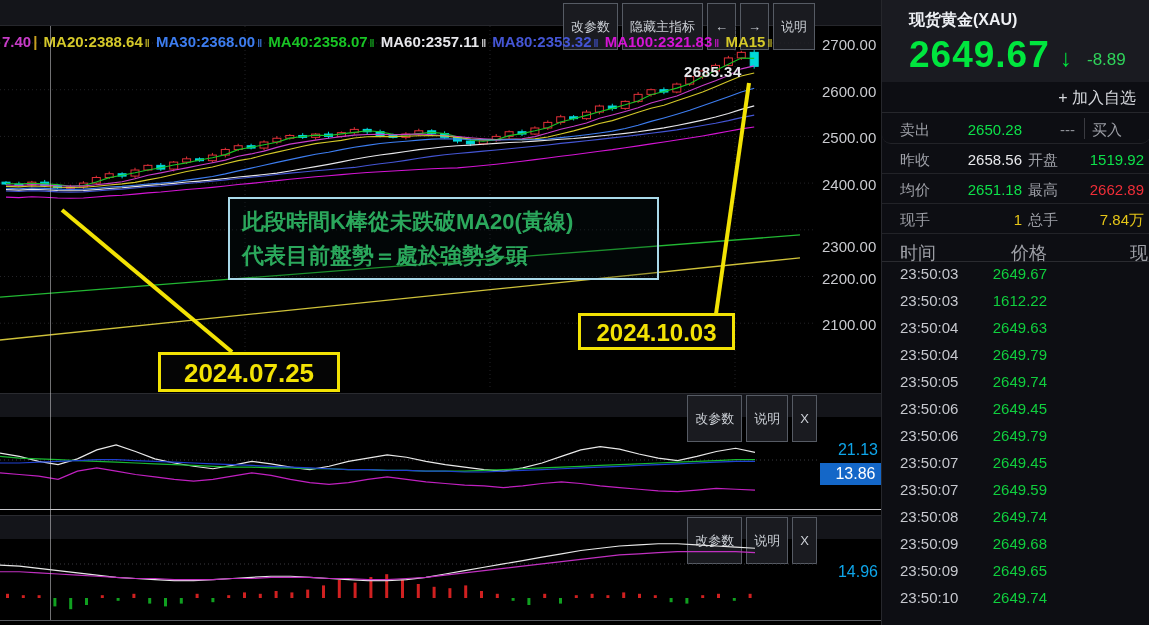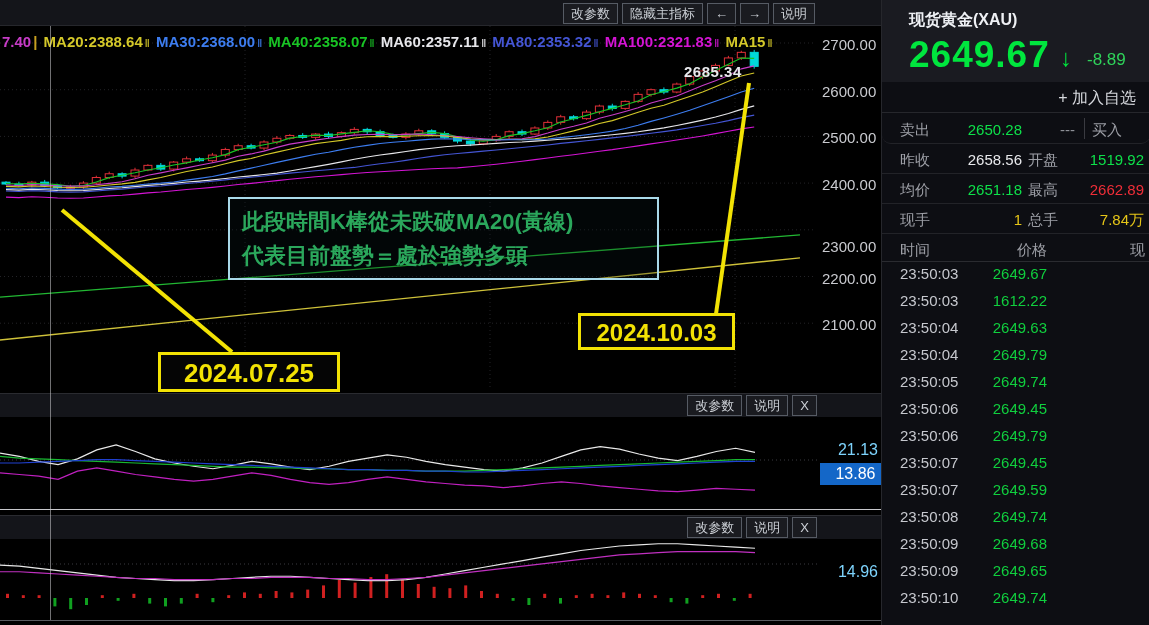--- a/index.html
+++ b/index.html
@@ -5,21 +5,21 @@
   * { margin:0; padding:0; box-sizing:border-box; }
   html,body { background:#070709; }
   body { font-family:"Liberation Sans","DejaVu Sans",sans-serif; }
   .app { position:relative; width:1149px; height:625px; overflow:hidden; background:#0b0c10; }
 
   
   .chart-col { position:absolute; left:0; top:0; width:881px; height:625px; background:#000; overflow:hidden; }
   .top-toolbar { position:absolute; left:0; top:0; width:881px; height:26px; background:#14151a; border-bottom:1px solid #26272c; }
   .btn-row { position:absolute; display:flex; gap:4px; }
   .tb-btns { right:66px; top:3px; }
-  .ui-btn { border:1px solid #565b64; color:#ccd0d6; background:#1a1b20; font-size:13px; line-height:1; padding:3px 7px; cursor:pointer; white-space:nowrap; }
+  .ui-btn { border:1px solid #565b64; color:#ccd0d6; background:#1a1b20; font-size:13px; line-height:1; padding:16px 7px; cursor:pointer; white-space:nowrap; }
   .ma-row { position:absolute; left:2px; top:33px; width:816px; height:18px; overflow:hidden; white-space:nowrap; font-size:15px; font-weight:bold; }
   .ma-row span { margin-right:2px; }
   .ma-tick { font-size:10px; opacity:.9; }
 
   svg { position:absolute; left:0; display:block; }
   #main-svg { top:26px; }
   #panel1-svg { top:416px; }
   #panel2-svg { top:538px; }
 
   .y-axis { position:absolute; left:820px; top:0; width:60px; height:390px; }
@@ -36,38 +36,38 @@
 
   .peak-label { position:absolute; left:684px; top:63px; color:#e9eaee; font-size:15px; font-weight:bold; letter-spacing:.5px; text-shadow:0 0 2px #000; }
 
   .panel-header { position:absolute; left:0; width:881px; height:24px; background:#14151a; border-top:1px solid #2a2b30; }
   .ph1 { top:393px; }
   .ph2 { top:515px; }
   .ph-btns { right:64px; top:2px; }
   .panel-sep { position:absolute; left:0; top:509px; width:881px; height:1px; background:#c7c8cc; }
   .bottom-line { position:absolute; left:0; top:620px; width:881px; height:1px; background:#595b60; }
 
-  .pv { position:absolute; font-size:16px; color:#7dd3fc; width:58px; text-align:right; }
+  .pv { position:absolute; font-size:16px; color:#0ea5e9; width:58px; text-align:right; }
   .pv1 { left:820px; top:441px; }
   .pv3 { left:820px; top:563px; }
   .pv-tag { position:absolute; left:820px; top:463px; width:71px; height:22px; background:#1467c8; color:#fff; font-size:16px; text-align:center; line-height:22px; z-index:5; }
 
   
   .right-panel { position:absolute; left:881px; top:0; width:268px; height:625px; background:#0d0e13; border-left:1px solid #26272c; }
   .rp-card { position:absolute; left:0; top:0; width:268px; height:82px; background:#1a1b21; }
   .rp-title { position:absolute; left:27px; top:10px; font-size:16px; font-weight:bold; color:#eef0f4; }
   .rp-price { position:absolute; left:27px; top:34px; font-size:37px; font-weight:bold; color:#00e63e; letter-spacing:1px; }
   .rp-arrow { position:absolute; left:178px; top:44px; font-size:24px; font-weight:bold; color:#00e63e; }
   .rp-change { position:absolute; left:205px; top:50px; font-size:17px; color:#2fd35a; }
   .rp-watch { position:absolute; left:0; top:82px; width:268px; height:31px; border-bottom:1px solid #26272c; color:#d6d8dd; font-size:16px; text-align:right; padding:6px 14px 8px 0; cursor:pointer; }
   .q-row { position:absolute; left:0; width:268px; height:30px; border-bottom:1px solid #222328; font-size:15px; }
   .q-row .lab { color:#9d9fa6; position:absolute; top:7px; }
   .q-row .val { position:absolute; top:7px; text-align:right; }
   .vdiv { position:absolute; left:202px; top:4px; width:1px; height:21px; background:#3a3b41; }
-  .t-head { position:absolute; left:0; top:236px; width:268px; height:26px; border-bottom:1px solid #2a2b30; color:#9d9fa6; font-size:15px; }
+  .t-head { position:absolute; left:0; top:236px; width:268px; height:26px; border-bottom:1px solid #2a2b30; color:#9d9fa6; font-size:18px; }
   .t-rows { position:absolute; left:0; top:260px; width:268px; height:365px; overflow:hidden; }
   .t-row { position:relative; height:27px; font-size:15px; }
   .t-time { position:absolute; left:18px; top:5px; color:#c6c8ce; }
   .t-price { position:absolute; left:65px; top:5px; width:100px; text-align:right; color:#10cf3e; }
 </style>
 </head>
 <body>
 
 <div class="app">
 

